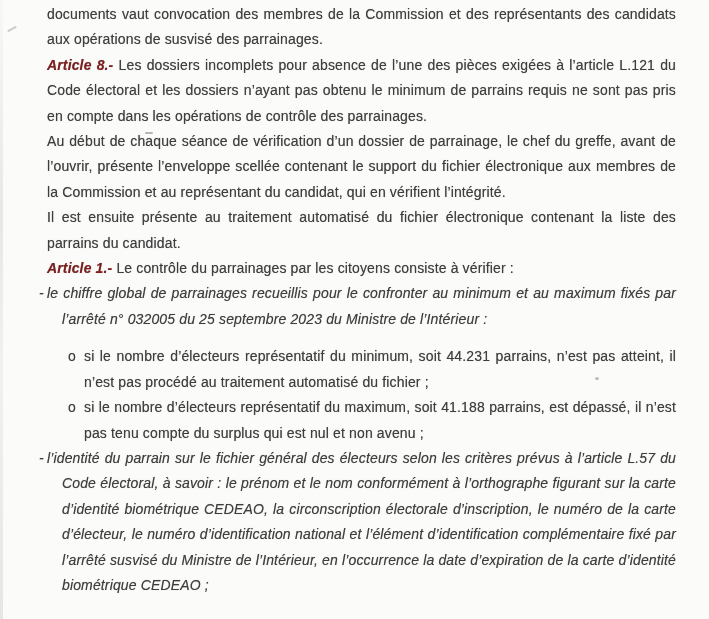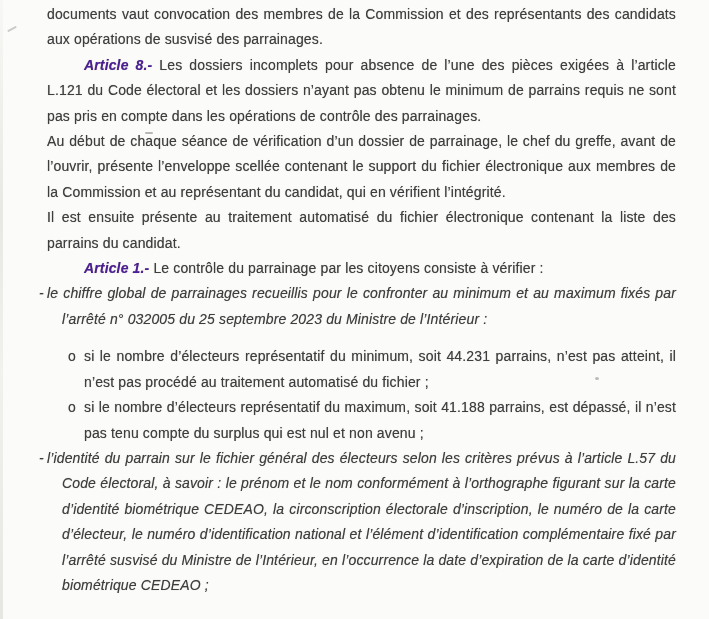--- a/index.html
+++ b/index.html
@@ -22,22 +22,21 @@
   }
 
   .page p { margin: 0; }
 
   .p-intro { margin-bottom: 18px; }
   .p-article9 { margin-top: 6px; }
 
   .article-label {
     font-weight: bold;
     font-style: italic;
-    color: #4c1d95;
-    margin-left: 37px;
+    color: #7f1d1d;
   }
 
   
   .dash-item {
     padding-left: 15px;
     text-indent: -23px;
     font-style: italic;
   }
   .dash-marker {
     display: inline-block;
@@ -106,21 +105,21 @@
   <div class="speck-artifact"></div>
 
   <p class="p-intro">documents vaut convocation des membres de la Commission et des représentants des candidats aux opérations de susvisé des parrainages.</p>
 
   <p><span class="article-label">Article 8.-</span> <span>Les dossiers incomplets pour absence de l’une des pièces exigées à l’article L.121 du Code électoral et les dossiers n’ayant pas obtenu le minimum de parrains requis ne sont pas pris en compte dans les opérations de contrôle des parrainages.</span></p>
 
   <p>Au début de chaque séance de vérification d’un dossier de parrainage, le chef du greffe, avant de l’ouvrir, présente l’enveloppe scellée contenant le support du fichier électronique aux membres de la Commission et au représentant du candidat, qui en vérifient l’intégrité.</p>
 
   <p>Il est ensuite présente au traitement automatisé du fichier électronique contenant la liste des parrains du candidat.</p>
 
-  <p class="p-article9"><span class="article-label">Article 1.-</span> <span>Le contrôle du parrainage par les citoyens consiste à vérifier :</span></p>
+  <p class="p-article9"><span class="article-label">Article 1.-</span> <span>Le contrôle du parrainages par les citoyens consiste à vérifier :</span></p>
 
   <div class="dash-item"><span class="dash-marker">-</span><span>le chiffre global de parrainages recueillis pour le confronter au minimum et au maximum fixés par l’arrêté n° 032005 du 25 septembre 2023 du Ministre de l’Intérieur :</span></div>
 
   <div class="o-list">
     <div class="o-item"><span class="o-marker">o</span><span>si le nombre d’électeurs représentatif du minimum, soit 44.231 parrains, n’est pas atteint, il n’est pas procédé au traitement automatisé du fichier ;</span></div>
     <div class="o-item"><span class="o-marker">o</span><span>si le nombre d’électeurs représentatif du maximum, soit 41.188 parrains, est dépassé, il n’est pas tenu compte du surplus qui est nul et non avenu ;</span></div>
   </div>
 
   <div class="dash-item"><span class="dash-marker">-</span><span>l’identité du parrain sur le fichier général des électeurs selon les critères prévus à l’article L.57 du Code électoral, à savoir : le prénom et le nom conformément à l’orthographe figurant sur la carte d’identité biométrique CEDEAO, la circonscription électorale d’inscription, le numéro de la carte d’électeur, le numéro d’identification national et l’élément d’identification complémentaire fixé par l’arrêté susvisé du Ministre de l’Intérieur, en l’occurrence la date d’expiration de la carte d’identité biométrique CEDEAO ;</span></div>
 

